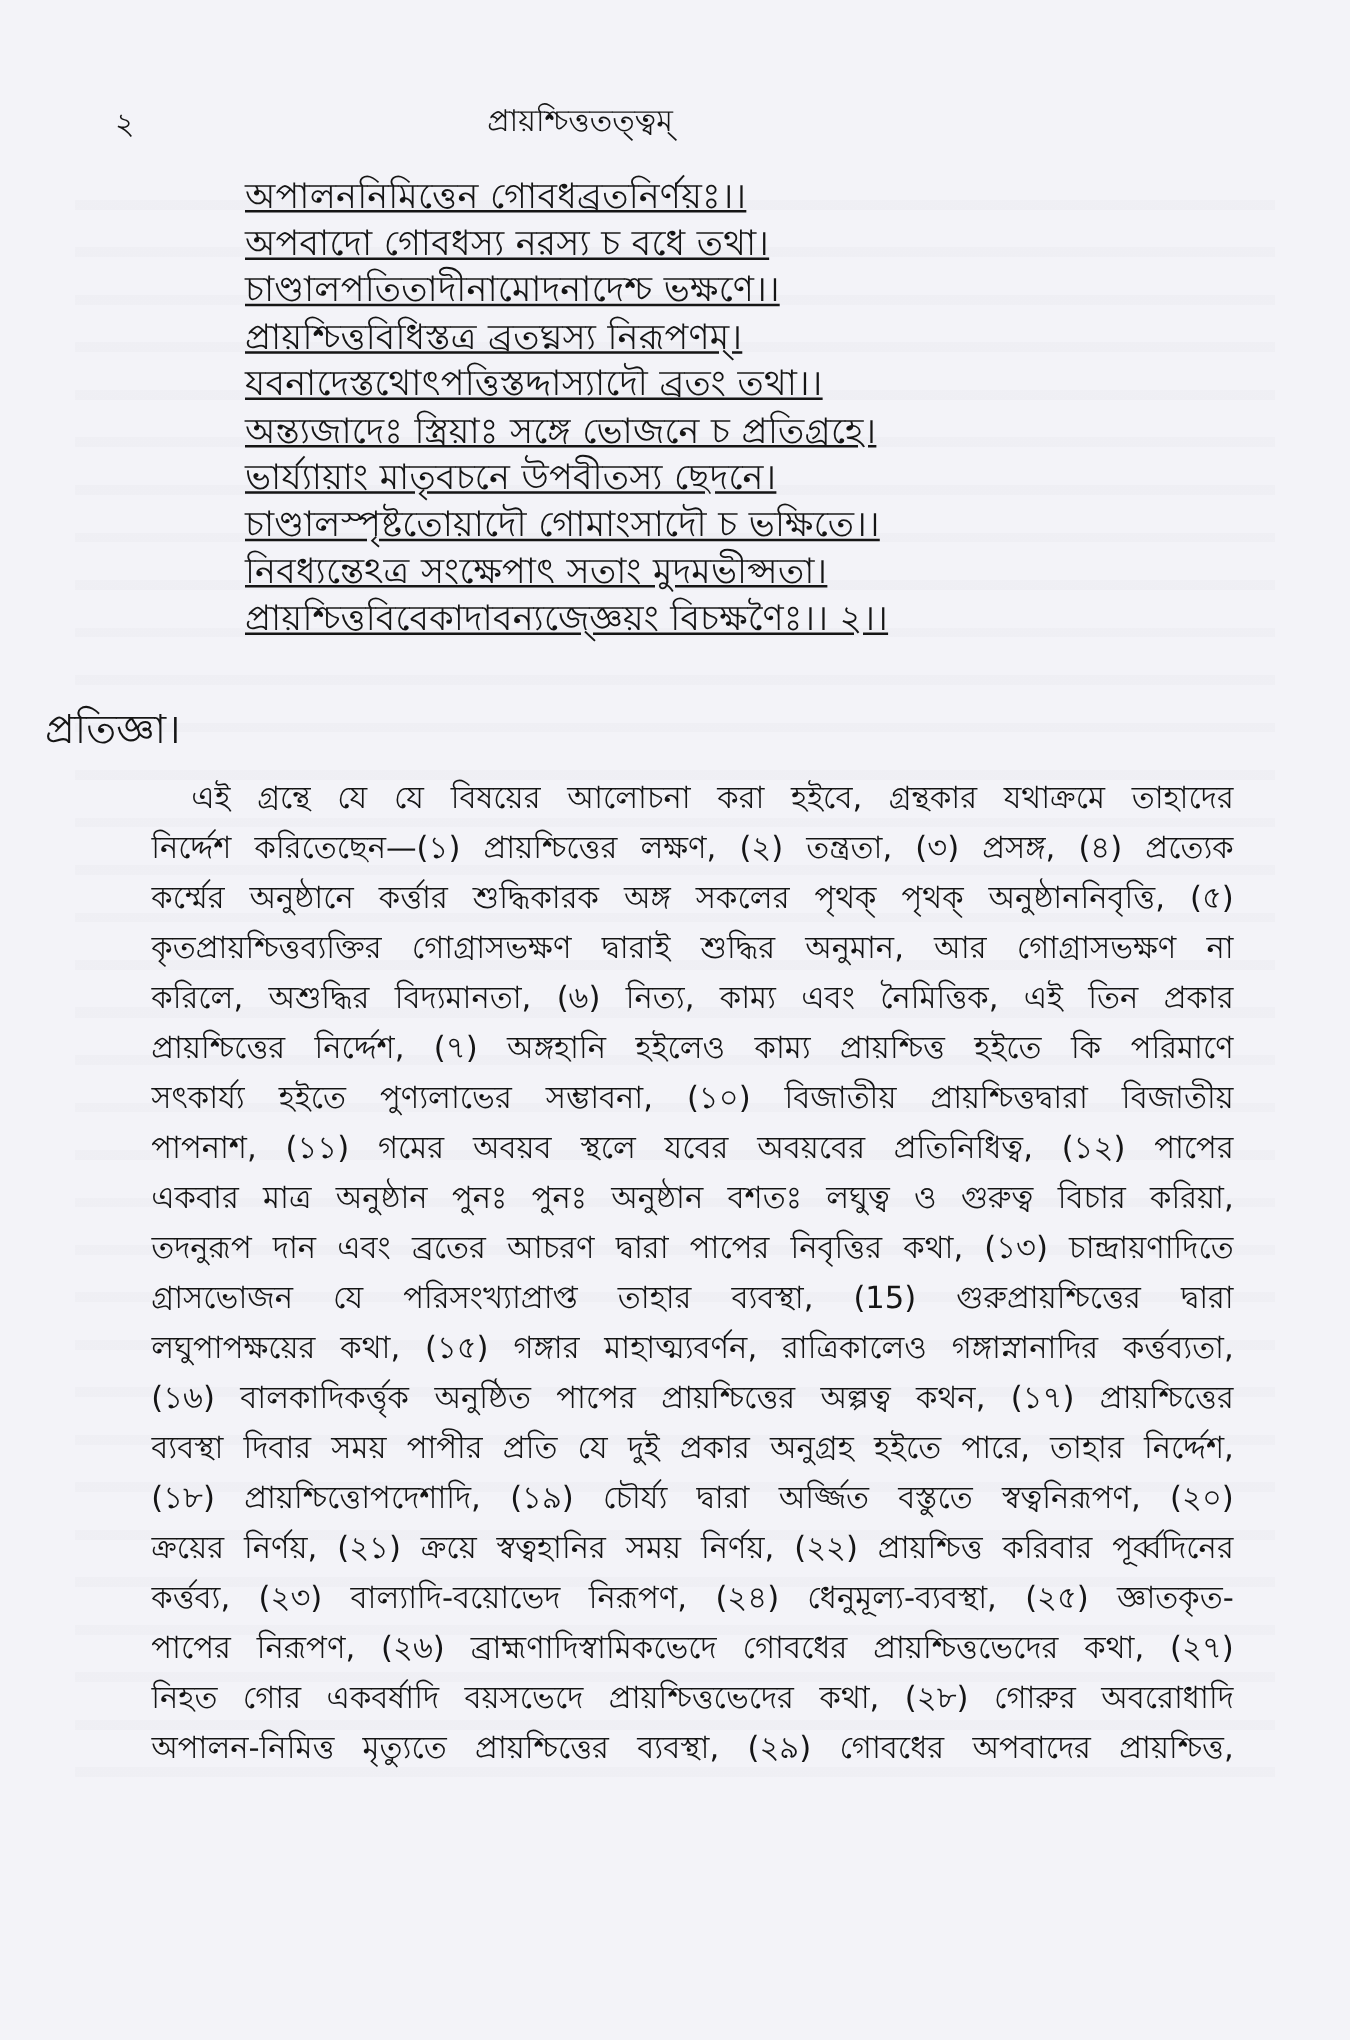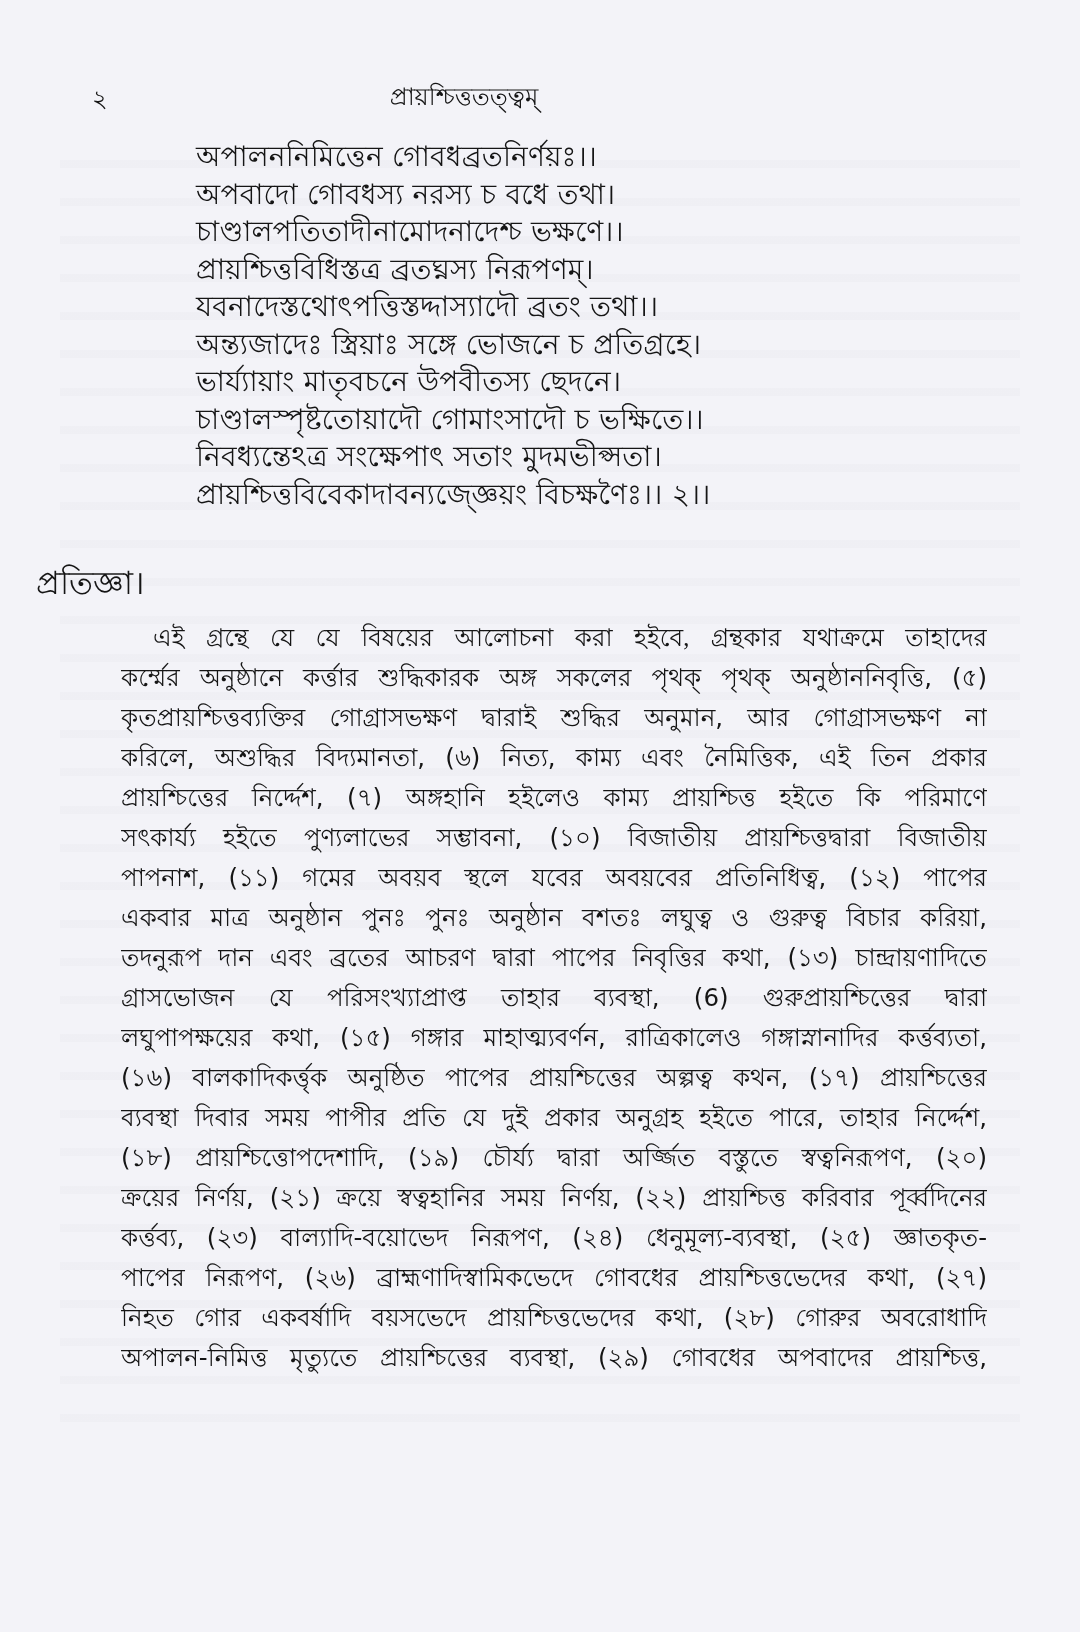--- a/index.html
+++ b/index.html
@@ -42,20 +42,21 @@
       top: 82px;
       text-align: center;
       font-size: 24px;
       line-height: 30px;
     }
     .verse-block {
       position: absolute;
       left: 196px;
       top: 138px;
       width: 820px;
+      text-decoration: underline;
     }
     .verse-line {
       font-size: 28px;
       line-height: 37.5px;
       white-space: nowrap;
       letter-spacing: 0.2px;
     }
     .section-title {
       position: absolute;
       left: 0;
@@ -75,21 +76,20 @@
     .prose-line {
       font-size: 24.5px;
       line-height: 40px;
       white-space: nowrap;
       text-align: justify;
       text-align-last: justify;
       overflow: hidden;
     }
     .prose-line.indent {
       padding-left: 32px;
-      font-family: Liberation Serif, serif;
     }
   </style>
 </head>
 <body>
 
 <div class="page">
   <div class="ghost"></div>
 
   <div class="page-number">২</div>
   <div class="running-head">প্রায়শ্চিত্ততত্ত্বম্</div>
@@ -104,29 +104,30 @@
     <div class="verse-line">ভার্য্যায়াং মাতৃবচনে উপবীতস্য ছেদনে।</div>
     <div class="verse-line">চাণ্ডালস্পৃষ্টতোয়াদৌ গোমাংসাদৌ চ ভক্ষিতে।।</div>
     <div class="verse-line">নিবধ্যন্তেঽত্র সংক্ষেপাৎ সতাং মুদমভীপ্সতা।</div>
     <div class="verse-line">প্রায়শ্চিত্তবিবেকাদাবন্যজ্জ্ঞেয়ং বিচক্ষণৈঃ।। ২।।</div>
   </div>
 
   <div class="section-title">প্রতিজ্ঞা।</div>
 
   <div class="prose">
     <div class="prose-line indent">এই গ্রন্থে যে যে বিষয়ের আলোচনা করা হইবে, গ্রন্থকার যথাক্রমে তাহাদের</div>
+    <div class="prose-line">নির্দ্দেশ করিতেছেন—(১) প্রায়শ্চিত্তের লক্ষণ, (২) তন্ত্রতা, (৩) প্রসঙ্গ, (৪) প্রত্যেক</div>
     <div class="prose-line">কর্ম্মের অনুষ্ঠানে কর্ত্তার শুদ্ধিকারক অঙ্গ সকলের পৃথক্ পৃথক্ অনুষ্ঠাননিবৃত্তি, (৫)</div>
     <div class="prose-line">কৃতপ্রায়শ্চিত্তব্যক্তির গোগ্রাসভক্ষণ দ্বারাই শুদ্ধির অনুমান, আর গোগ্রাসভক্ষণ না</div>
     <div class="prose-line">করিলে, অশুদ্ধির বিদ্যমানতা, (৬) নিত্য, কাম্য এবং নৈমিত্তিক, এই তিন প্রকার</div>
     <div class="prose-line">প্রায়শ্চিত্তের নির্দ্দেশ, (৭) অঙ্গহানি হইলেও কাম্য প্রায়শ্চিত্ত হইতে কি পরিমাণে</div>
     <div class="prose-line">সৎকার্য্য হইতে পুণ্যলাভের সম্ভাবনা, (১০) বিজাতীয় প্রায়শ্চিত্তদ্বারা বিজাতীয়</div>
     <div class="prose-line">পাপনাশ, (১১) গমের অবয়ব স্থলে যবের অবয়বের প্রতিনিধিত্ব, (১২) পাপের</div>
     <div class="prose-line">একবার মাত্র অনুষ্ঠান পুনঃ পুনঃ অনুষ্ঠান বশতঃ লঘুত্ব ও গুরুত্ব বিচার করিয়া,</div>
     <div class="prose-line">তদনুরূপ দান এবং ব্রতের আচরণ দ্বারা পাপের নিবৃত্তির কথা, (১৩) চান্দ্রায়ণাদিতে</div>
-    <div class="prose-line">গ্রাসভোজন যে পরিসংখ্যাপ্রাপ্ত তাহার ব্যবস্থা, (6) গুরুপ্রায়শ্চিত্তের দ্বারা</div>
+    <div class="prose-line">গ্রাসভোজন যে পরিসংখ্যাপ্রাপ্ত তাহার ব্যবস্থা, (15) গুরুপ্রায়শ্চিত্তের দ্বারা</div>
     <div class="prose-line">লঘুপাপক্ষয়ের কথা, (১৫) গঙ্গার মাহাত্ম্যবর্ণন, রাত্রিকালেও গঙ্গাস্নানাদির কর্ত্তব্যতা,</div>
     <div class="prose-line">(১৬) বালকাদিকর্ত্তৃক অনুষ্ঠিত পাপের প্রায়শ্চিত্তের অল্পত্ব কথন, (১৭) প্রায়শ্চিত্তের</div>
     <div class="prose-line">ব্যবস্থা দিবার সময় পাপীর প্রতি যে দুই প্রকার অনুগ্রহ হইতে পারে, তাহার নির্দ্দেশ,</div>
     <div class="prose-line">(১৮) প্রায়শ্চিত্তোপদেশাদি, (১৯) চৌর্য্য দ্বারা অর্জ্জিত বস্তুতে স্বত্বনিরূপণ, (২০)</div>
     <div class="prose-line">ক্রয়ের নির্ণয়, (২১) ক্রয়ে স্বত্বহানির সময় নির্ণয়, (২২) প্রায়শ্চিত্ত করিবার পূর্ব্বদিনের</div>
     <div class="prose-line">কর্ত্তব্য, (২৩) বাল্যাদি-বয়োভেদ নিরূপণ, (২৪) ধেনুমূল্য-ব্যবস্থা, (২৫) জ্ঞাতকৃত-</div>
     <div class="prose-line">পাপের নিরূপণ, (২৬) ব্রাহ্মণাদিস্বামিকভেদে গোবধের প্রায়শ্চিত্তভেদের কথা, (২৭)</div>
     <div class="prose-line">নিহত গোর একবর্ষাদি বয়সভেদে প্রায়শ্চিত্তভেদের কথা, (২৮) গোরুর অবরোধাদি</div>
     <div class="prose-line">অপালন-নিমিত্ত মৃত্যুতে প্রায়শ্চিত্তের ব্যবস্থা, (২৯) গোবধের অপবাদের প্রায়শ্চিত্ত,</div>
   </div>

